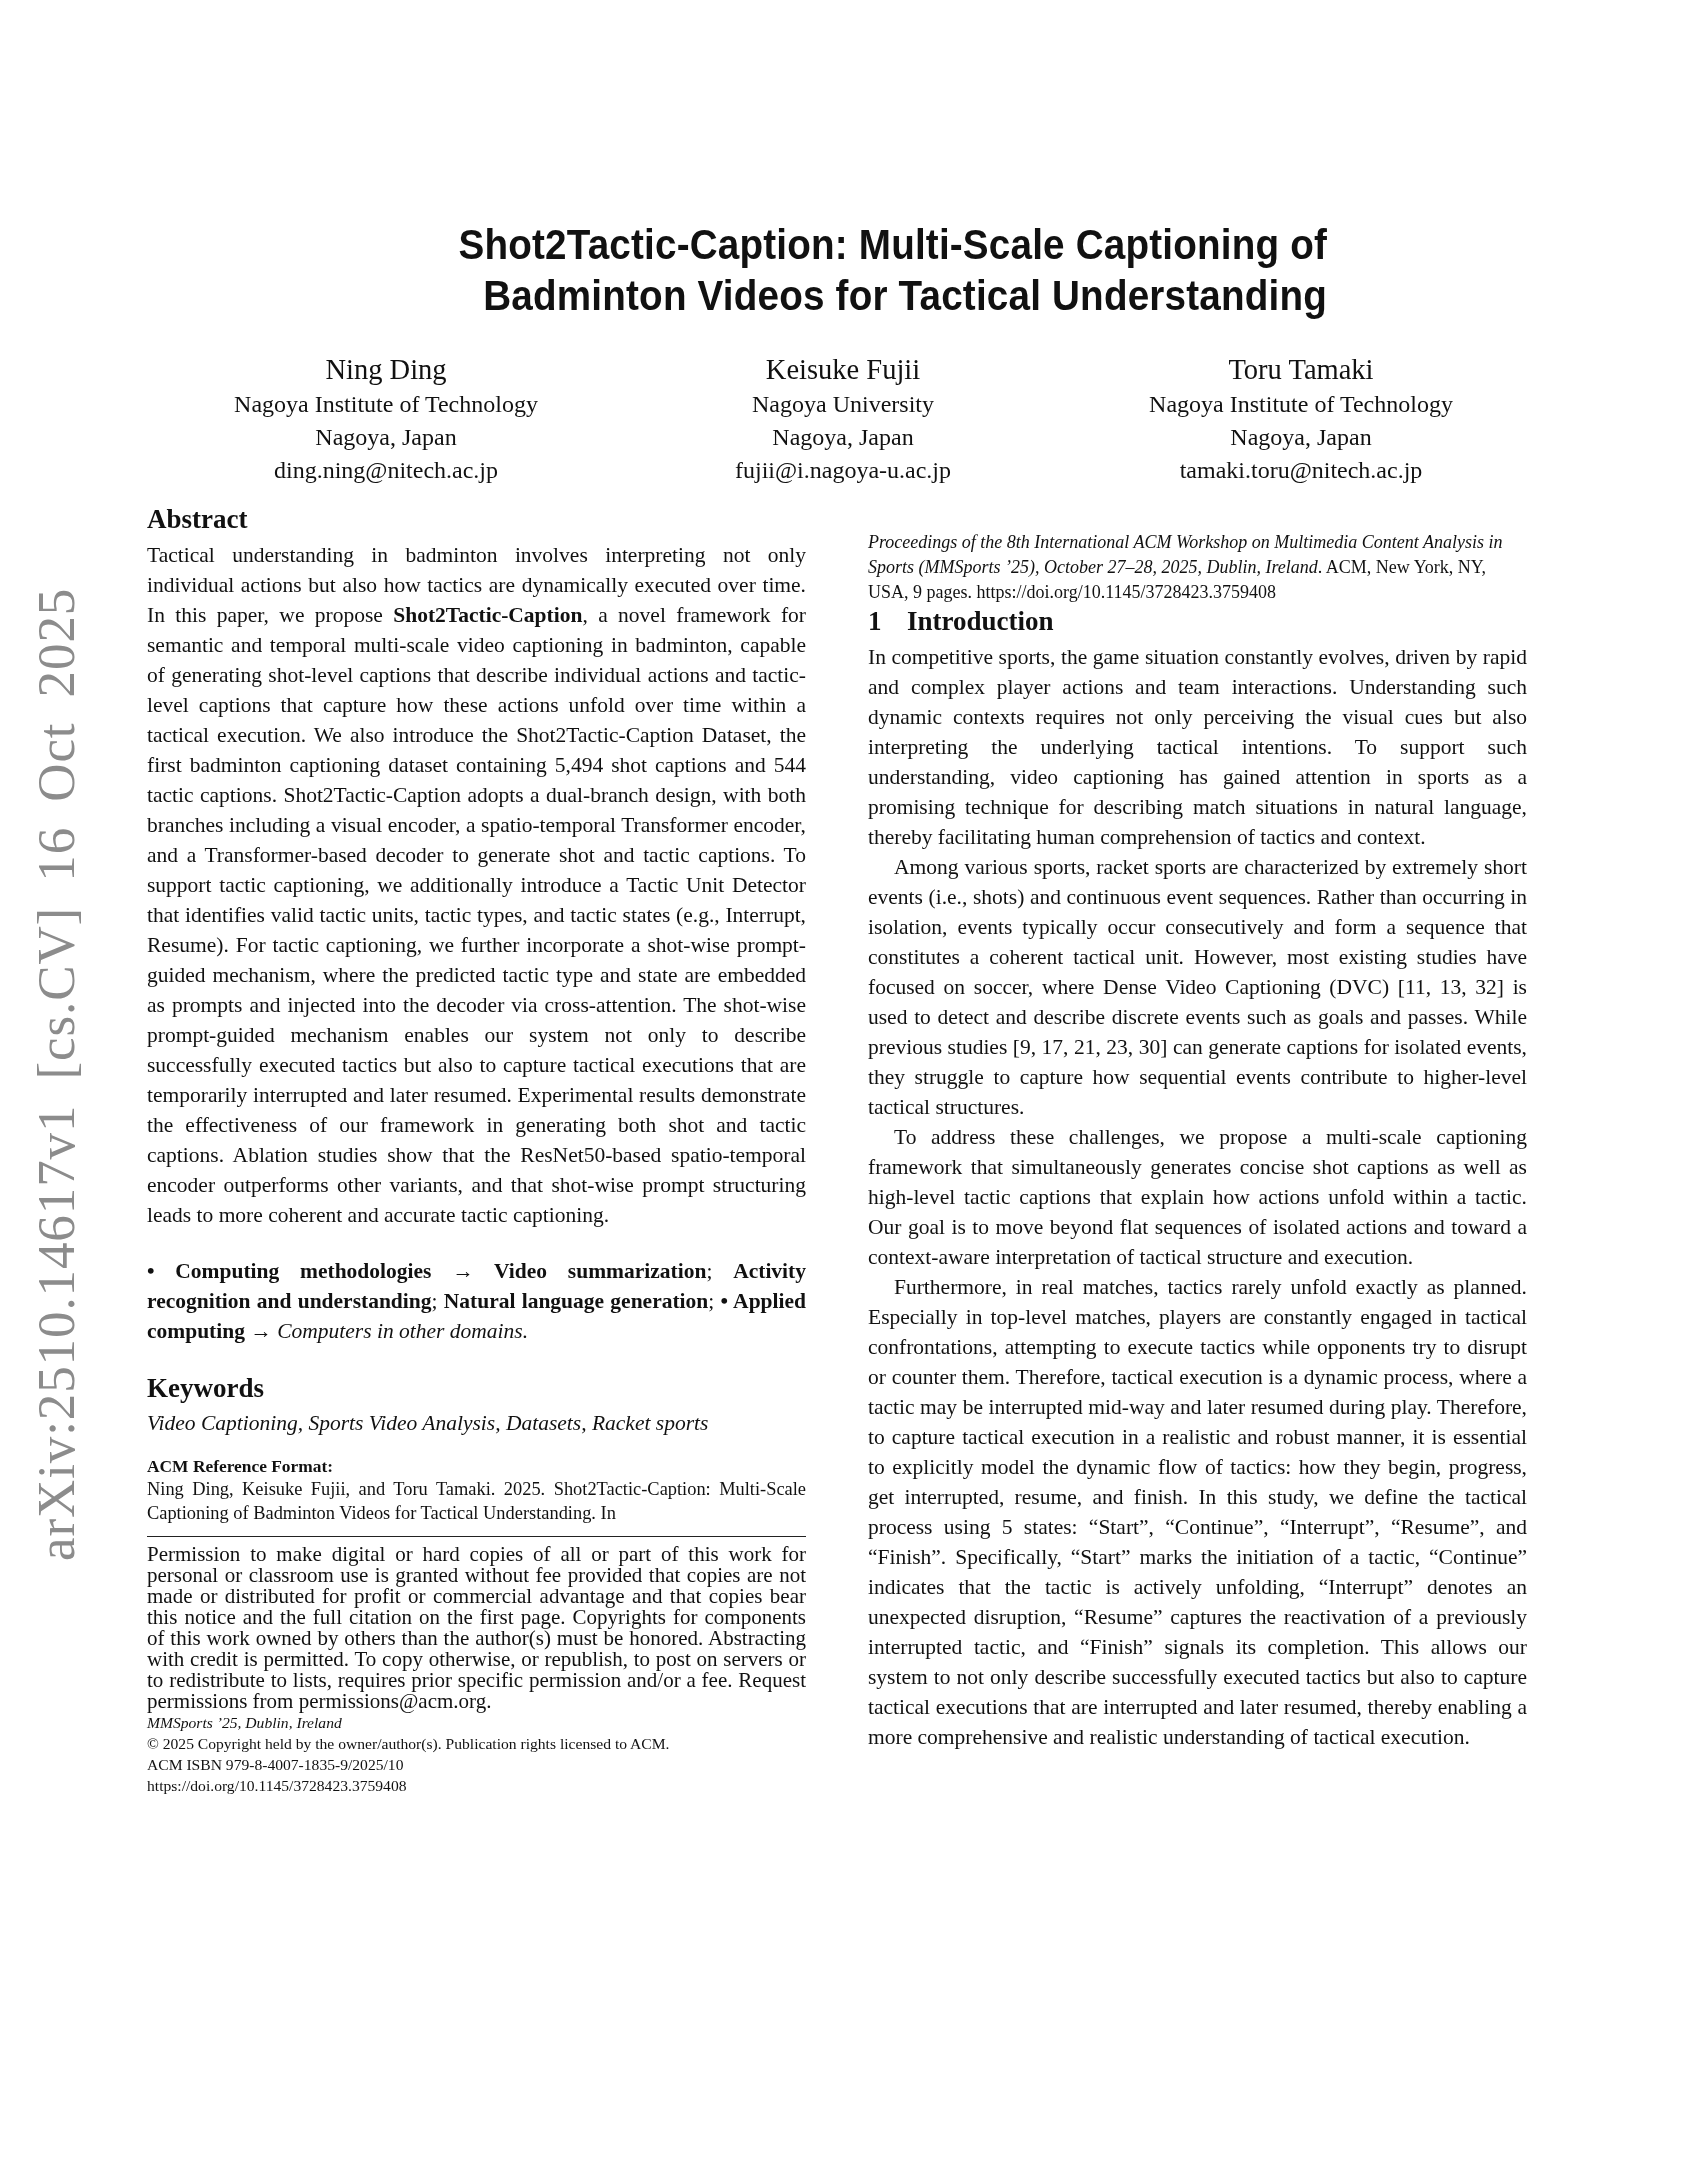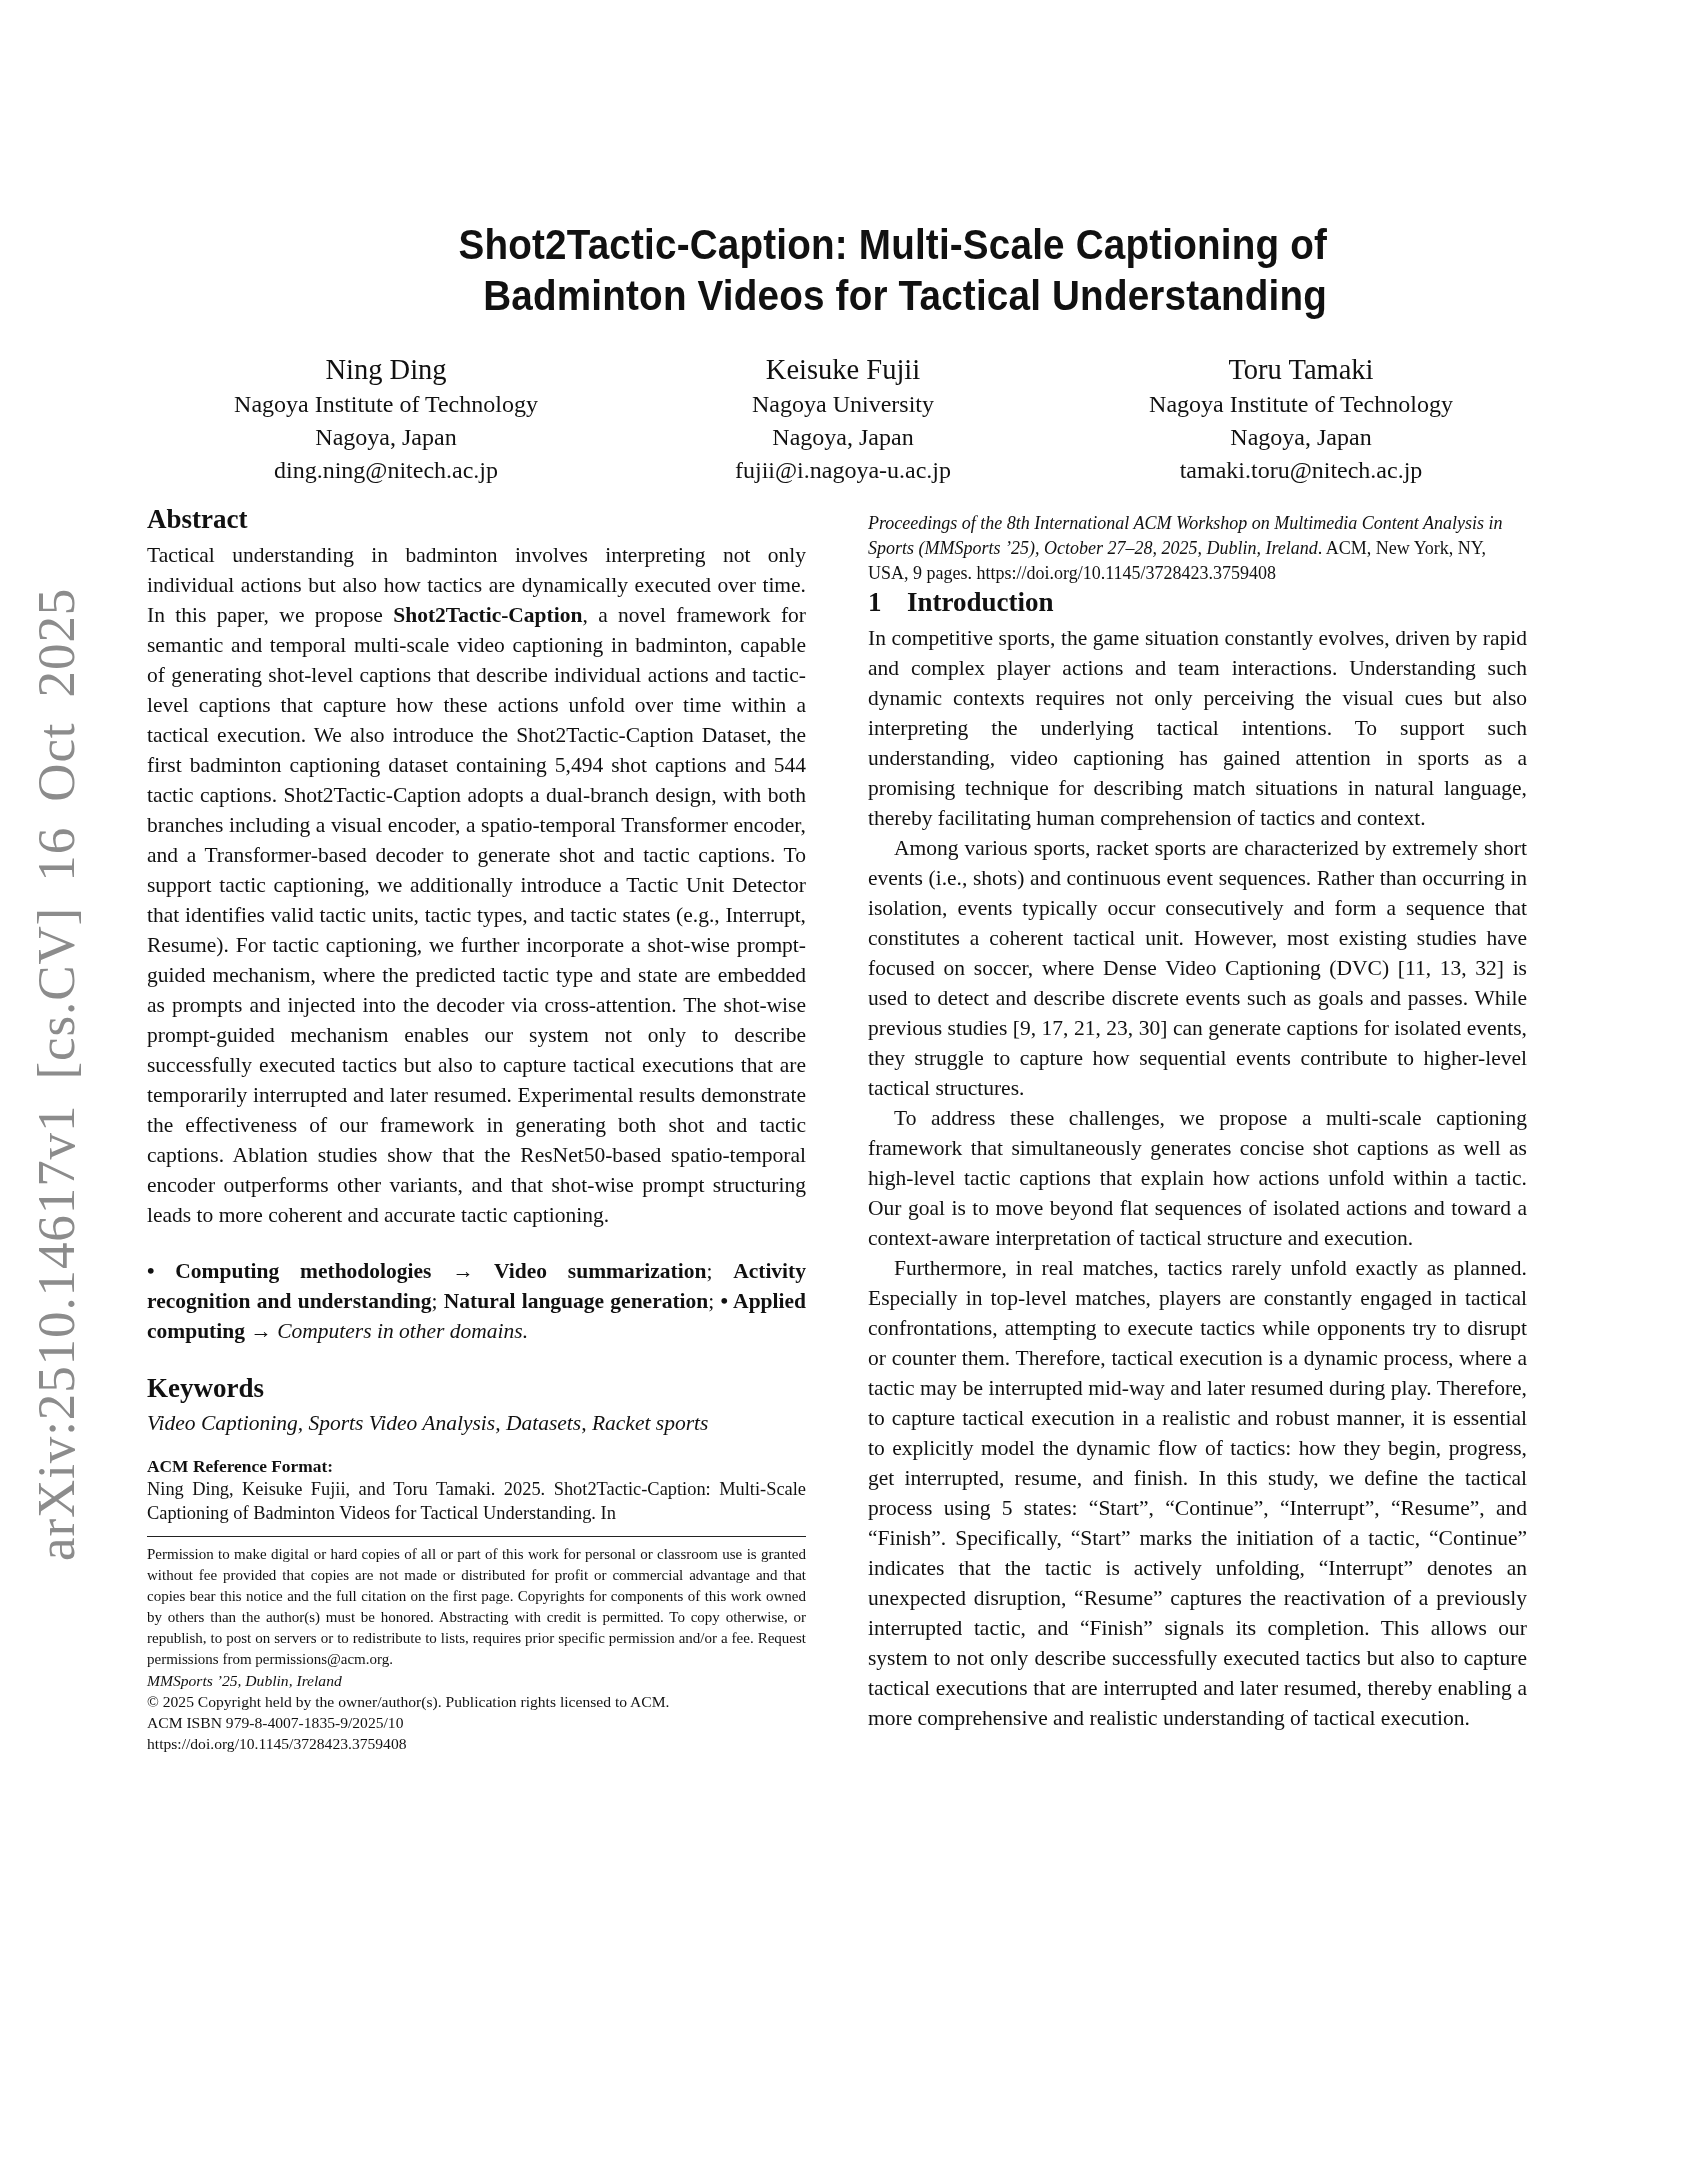--- a/index.html
+++ b/index.html
@@ -29,33 +29,33 @@
   .author {
     position: absolute; width: 478px; text-align: center; top: 0;
   }
   .author .name { font-size: 28.5px; line-height: 37px; }
   .author .line { font-size: 24px; line-height: 33px; }
   .col {
     position: absolute; width: 659px; font-size: 21.5px; line-height: 30px;
     text-align: justify; hyphens: manual;
   }
   .col.left { left: 147px; top: 503px; }
-  .col.right { left: 868px; top: 511px; }
+  .col.right { left: 868px; top: 530px; }
   h2 {
     font-family: "Liberation Serif", serif; font-weight: bold;
     font-size: 27px; line-height: 33px; margin: 0 0 3.7px 0;
   }
   p { margin: 0; }
   .indent { text-indent: 26px; }
   .section-gap { height: 26px; }
   .ccs { font-size: 21.5px; line-height: 30px; }
   .ref-head { font-weight: bold; font-size: 17.4px; line-height: 22px; margin-top: 16.5px; }
   .ref-body { font-size: 18.4px; line-height: 24px; text-align: justify; }
   .rule { border-top: 1.4px solid #222; margin: 11px 0 7.3px 0; width: 659px; }
-  .fine { font-size: 15px; line-height: 21px; text-align: justify; }
+  .fine { font-size: 21px; line-height: 21px; text-align: justify; }
   .fine-plain { font-size: 15.6px; line-height: 21px; }
   .italic { font-style: italic; }
   .proceed { font-size: 18px; line-height: 25px; text-align: left; }
   .intro-head { margin-bottom: 3.7px; }
   .num { display: inline-block; width: 39px; }
 </style>
 </head>
 <body>
 
 <div class="arxiv-stamp">arXiv:2510.14617v1  [cs.CV]  16 Oct 2025</div>

